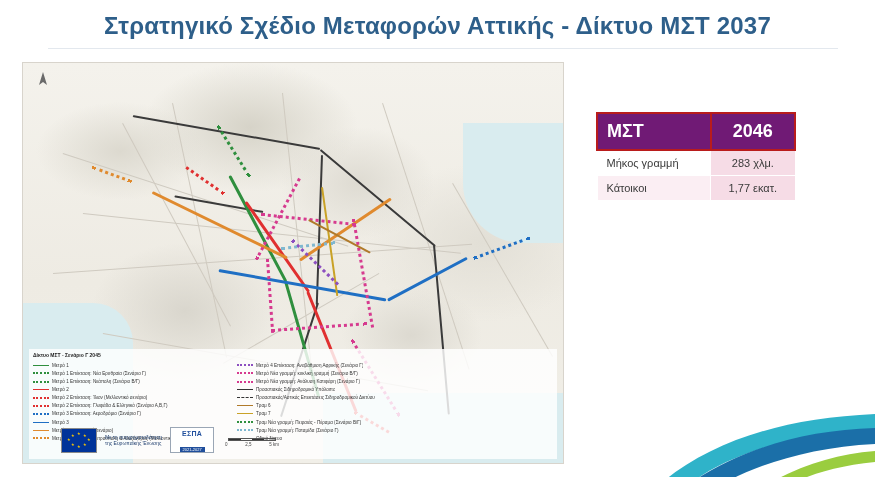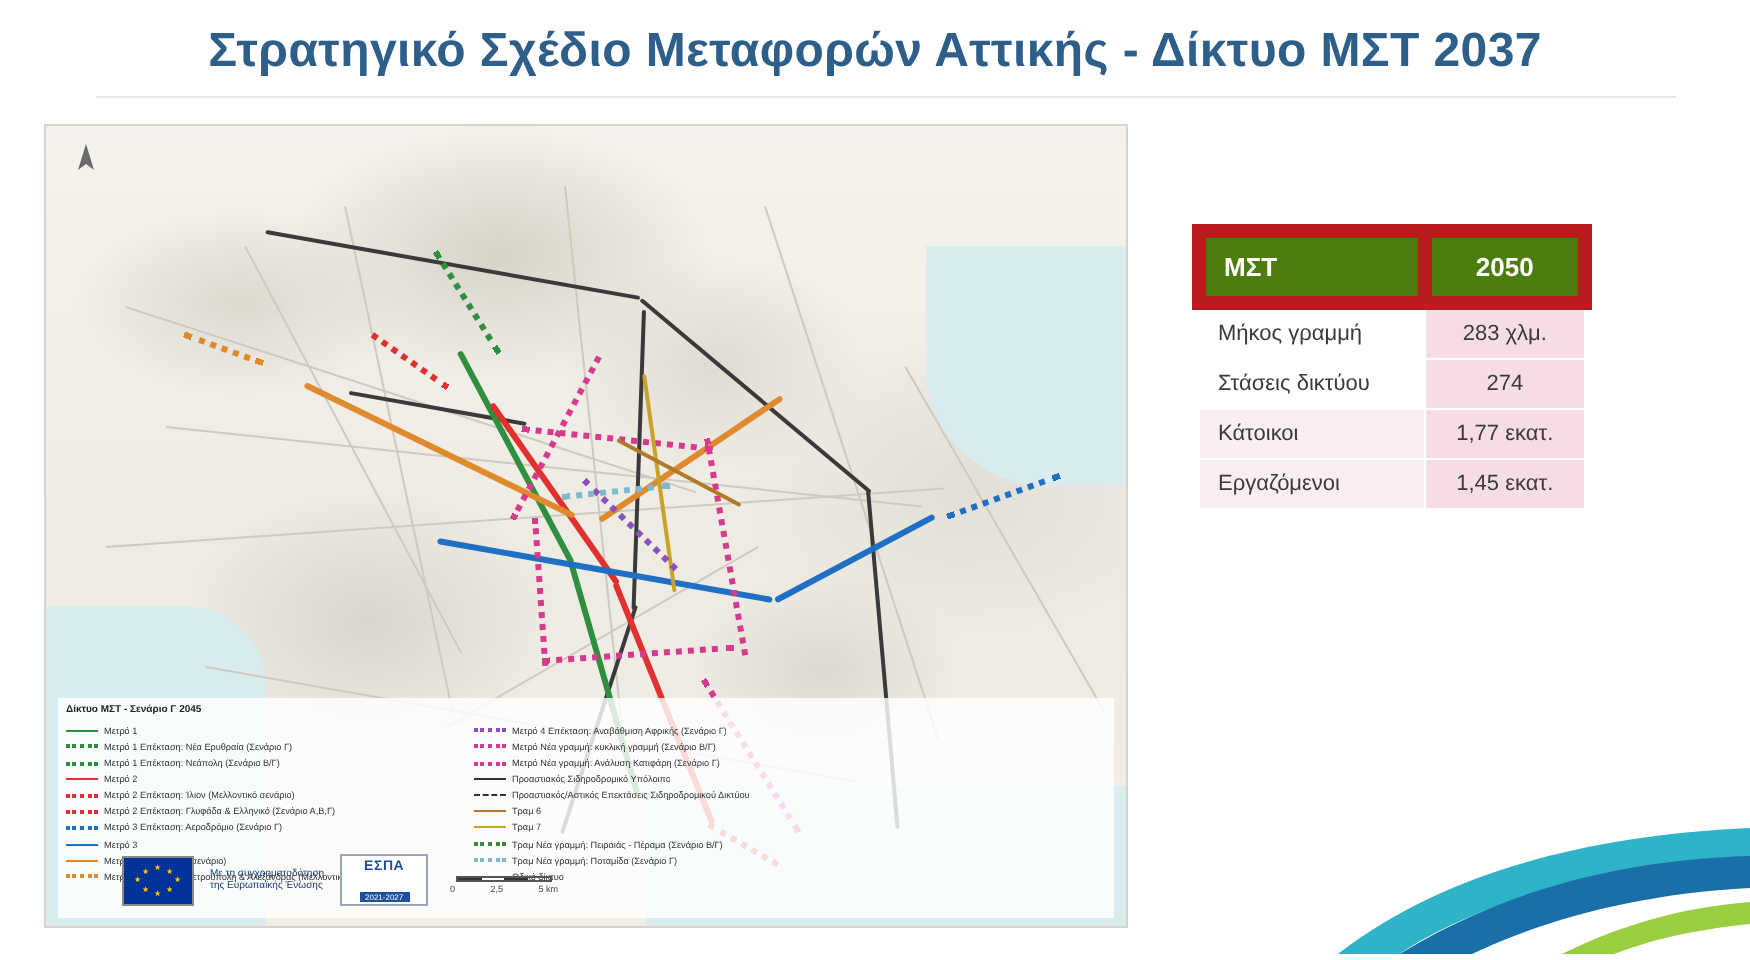--- a/index.html
+++ b/index.html
@@ -228,27 +228,27 @@
     top: 112px;
     width: 200px;
   }
   table.kpi {
     border-collapse: collapse;
     width: 200px;
     font-size: 11px;
     color: #3a3a3a;
   }
   table.kpi th {
-    background: #4d7c0f;
+    background: #701a75;
     color: #ffffff;
-    font-size: 13px;
+    font-size: 18px;
     font-weight: bold;
     text-align: left;
     padding: 7px 9px;
-    border: 7px solid #b91c1c;
+    border: 2px solid #b91c1c;
   }
   table.kpi th.val { text-align: center; }
   table.kpi td {
     padding: 6px 9px;
     border: 1px solid #ffffff;
     background: #ffffff;
     vertical-align: middle;
   }
   table.kpi td.val {
     background: #f6dce6;
@@ -468,39 +468,31 @@
       <div class="espa-sub">2021-2027</div>
     </div>
   </div>
 </div>
 
 <div class="table-wrap">
   <table class="kpi">
     <thead>
       <tr>
         <th>ΜΣΤ</th>
-        <th class="val">2050</th>
+        <th class="val">2046</th>
       </tr>
     </thead>
     <tbody>
       <tr>
         <td class="label">Μήκος γραμμή</td>
         <td class="val">283 χλμ.</td>
       </tr>
-      <tr>
-        <td class="label">Στάσεις δικτύου</td>
-        <td class="val">274</td>
-      </tr>
       <tr class="shaded">
         <td class="label">Κάτοικοι</td>
         <td class="val">1,77 εκατ.</td>
-      </tr>
-      <tr class="shaded">
-        <td class="label">Εργαζόμενοι</td>
-        <td class="val">1,45 εκατ.</td>
       </tr>
     </tbody>
   </table>
 </div>
 
 <div class="swoosh">
   <svg width="250" height="80" viewBox="0 0 250 80">
     <path d="M40,80 C90,40 160,18 250,14 L250,30 C170,34 110,52 70,80 Z" fill="#2fb3c9"></path>
     <path d="M70,80 C120,48 180,30 250,28 L250,44 C190,47 140,62 105,80 Z" fill="#1b6fa8"></path>
     <path d="M150,80 C185,62 215,54 250,51 L250,62 C220,65 195,71 175,80 Z" fill="#9acd3f"></path>

